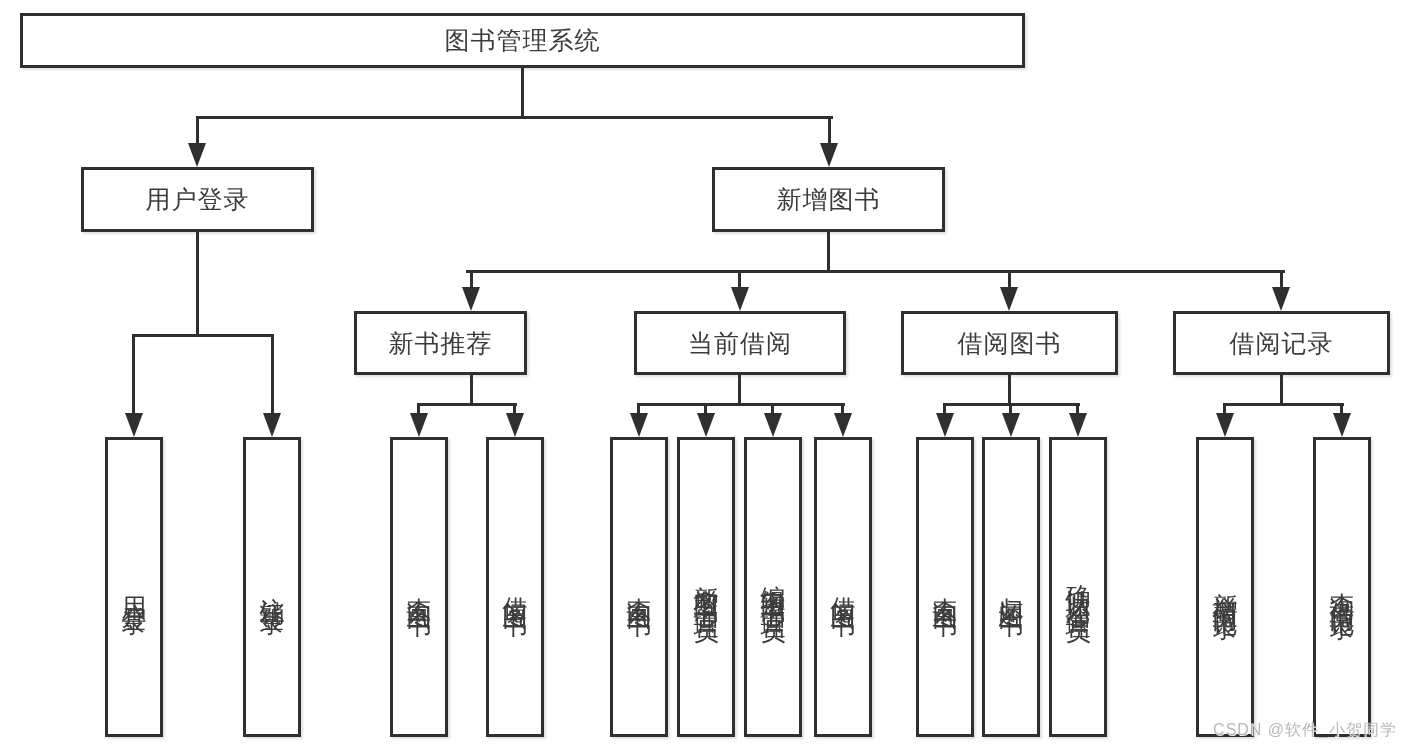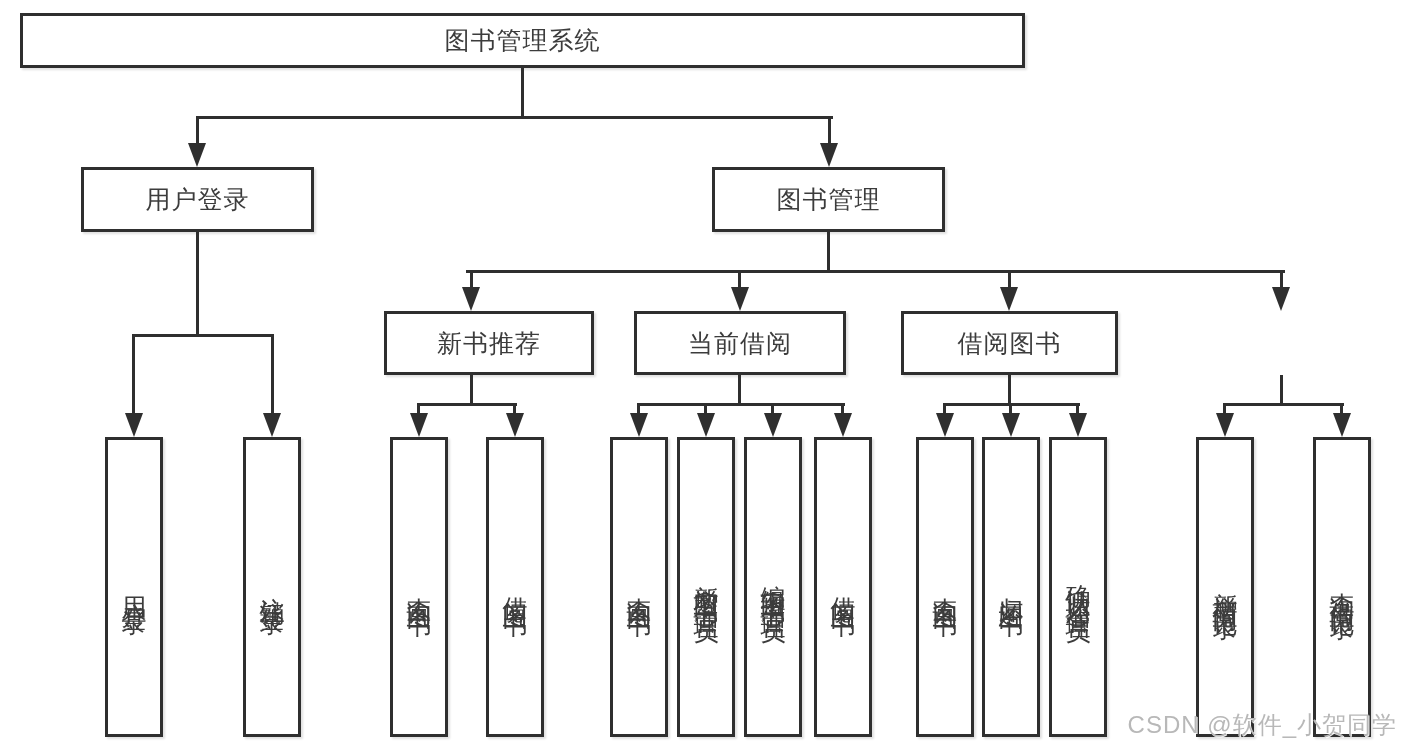--- a/index.html
+++ b/index.html
@@ -41,21 +41,21 @@
     position: absolute;
     width: 0; height: 0;
     border-left: 9px solid transparent;
     border-right: 9px solid transparent;
     border-top: 24px solid var(--line, #2f2f2f);
   }
   .watermark {
     position: absolute;
     right: 8px;
     bottom: 6px;
-    font-size: 24px;
+    font-size: 16px;
     color: var(--watermark, #b8b8b8);
     text-shadow: 1px 1px 0 rgba(255,255,255,0.9);
     letter-spacing: 1px;
     pointer-events: none;
   }
 </style>
 </head>
 <body>
 
 <div class="canvas">
@@ -68,49 +68,52 @@
   <div class="hline" style="left:196px; top:116px; width:637px;"></div>
   <div class="vline" style="left:196px; top:119px; height:26px;"></div>
   <div class="arrow" style="left:188px; top:143px;"></div>
   <div class="vline" style="left:828px; top:119px; height:26px;"></div>
   <div class="arrow" style="left:820px; top:143px;"></div>
 
   <div class="box hbox" style="left:81px; top:167px; width:233px; height:65px;">
     <span>用户登录</span>
   </div>
   <div class="box hbox" style="left:712px; top:167px; width:233px; height:65px;">
-    <span>图书管理</span>
+    <span>新增图书</span>
   </div>
 
   <div class="vline" style="left:196px; top:232px; height:103px;"></div>
   <div class="hline" style="left:132px; top:334px; width:142px;"></div>
   <div class="vline" style="left:132px; top:337px; height:78px;"></div>
   <div class="arrow" style="left:125px; top:413px;"></div>
   <div class="vline" style="left:271px; top:337px; height:78px;"></div>
   <div class="arrow" style="left:263px; top:413px;"></div>
 
   <div class="vline" style="left:827px; top:232px; height:40px;"></div>
   <div class="hline" style="left:466px; top:270px; width:819px;"></div>
   <div class="vline" style="left:470px; top:273px; height:16px;"></div>
   <div class="arrow" style="left:462px; top:287px;"></div>
   <div class="vline" style="left:738px; top:273px; height:16px;"></div>
   <div class="arrow" style="left:731px; top:287px;"></div>
   <div class="vline" style="left:1008px; top:273px; height:16px;"></div>
   <div class="arrow" style="left:1000px; top:287px;"></div>
   <div class="vline" style="left:1280px; top:273px; height:16px;"></div>
   <div class="arrow" style="left:1272px; top:287px;"></div>
 
-  <div class="box hbox" style="left:384px; top:311px; width:210px; height:64px;">
+  <div class="box hbox" style="left:354px; top:311px; width:173px; height:64px;">
     <span>新书推荐</span>
   </div>
   <div class="box hbox" style="left:634px; top:311px; width:212px; height:64px;">
     <span>当前借阅</span>
   </div>
   <div class="box hbox" style="left:901px; top:311px; width:217px; height:64px;">
     <span>借阅图书</span>
+  </div>
+  <div class="box hbox" style="left:1173px; top:311px; width:217px; height:64px;">
+    <span>借阅记录</span>
   </div>
 
   <div class="vline" style="left:470px; top:375px; height:30px;"></div>
   <div class="hline" style="left:417px; top:403px; width:100px;"></div>
   <div class="vline" style="left:417px; top:406px; height:10px;"></div>
   <div class="arrow" style="left:410px; top:413px;"></div>
   <div class="vline" style="left:513px; top:406px; height:10px;"></div>
   <div class="arrow" style="left:506px; top:413px;"></div>
 
   <div class="vline" style="left:738px; top:375px; height:30px;"></div>

